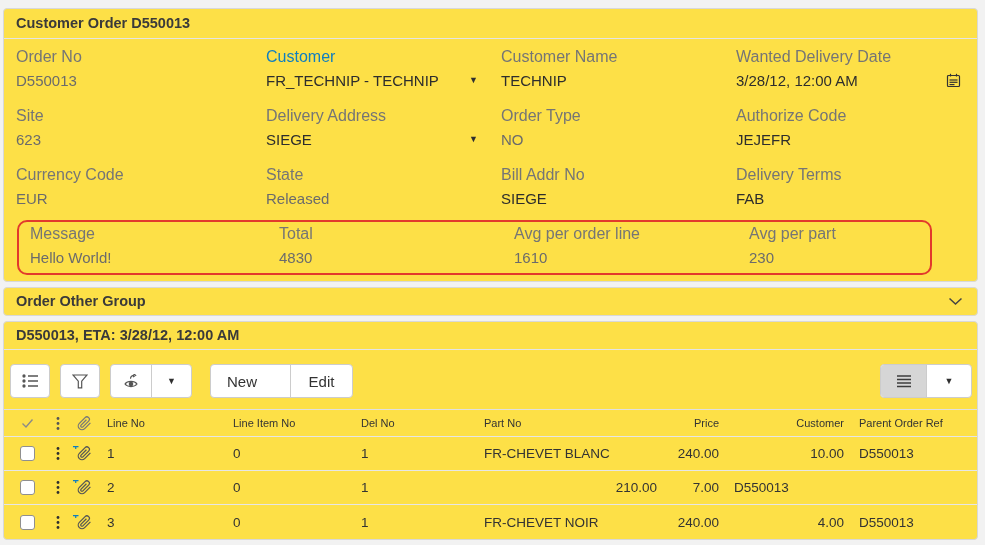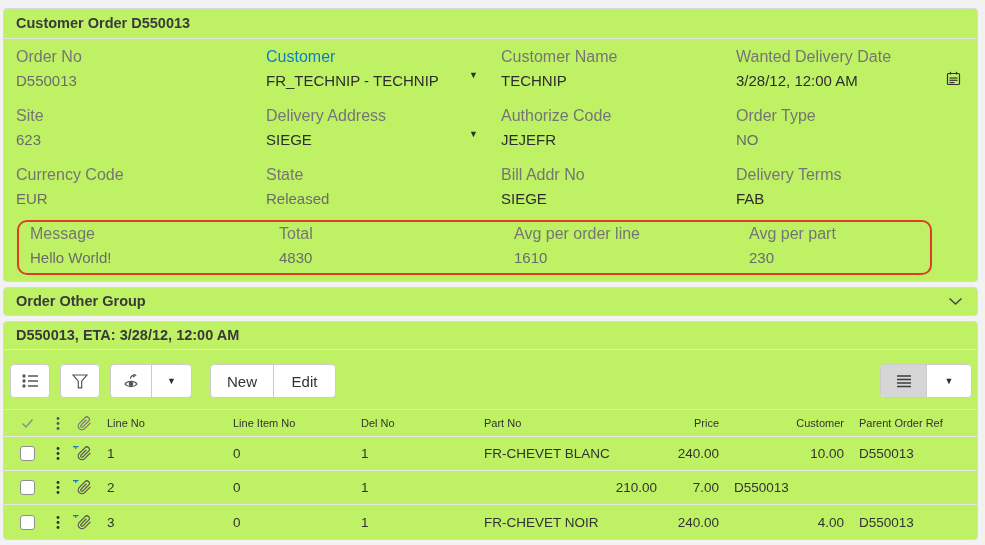--- a/index.html
+++ b/index.html
@@ -5,42 +5,42 @@
   * { box-sizing: border-box; margin: 0; padding: 0; }
   html,body { width: 985px; height: 545px; }
   body {
     background: #f2f2f2;
     font-family: "Liberation Sans", sans-serif;
     color: #333;
     overflow: hidden;
   }
   .page { padding: 8px 7px 0 3px; }
   .card {
-    background: #bef264;
+    background: #fde047;
     border: 1px solid #d8d8d8;
     border-radius: 4px;
     margin-bottom: 5px;
   }
   .card-header {
     display: flex; align-items: center; justify-content: space-between;
     padding: 7px 14px 7px 12px;
     font-size: 14.5px; font-weight: bold; color: #3a3a3a; line-height: 15px;
   }
   .card-header.slim { padding: 6px 14px 6px 12px; }
   .card-header.bordered { border-bottom: 1px solid #e4e4e4; }
 
   
   .form-grid { padding: 10px 16px 6px 12px; }
   .grid-row { display: grid; grid-template-columns: 250px 235px 235px 1fr; }
   .field { margin-bottom: 18px; }
   .field .lbl { display: block; font-size: 16px; line-height: 15px; color: #757575; margin-bottom: 7px; }
   .field .lbl.link { color: var(--accent_blue, #0f7ec0); cursor: pointer; }
   .field .val { font-size: 15px; line-height: 19px; color: #6b6b6b; white-space: nowrap; }
   .field .val.dark { color: #2d2d2d; }
-  .val-flex { display: flex; align-items: flex-start; justify-content: space-between; }
+  .val-flex { display: flex; align-items: center; justify-content: space-between; }
   .w-dd { width: 212px; }
   .caret { font-size: 9px; color: #2f2f2f; line-height: 1; cursor: pointer; }
 
   .hl-box {
     border: 2px solid var(--highlight_red, #e03a2f);
     border-radius: 10px;
     margin: -6px 29px 0 1px;
     padding: 4px 0 6px 11px;
     grid-template-columns: 249px 235px 235px 1fr;
     display: grid;
@@ -50,21 +50,21 @@
   
   .toolbar { display: flex; align-items: center; gap: 10px; padding: 14px 5px 11px 6px; }
   .btn {
     height: 34px; background: #fff; border: 1px solid #ccc; border-radius: 4px;
     display: flex; align-items: center; justify-content: center; cursor: pointer; overflow: hidden;
   }
   .icon-btn { width: 40px; }
   .seg { height: 100%; display: flex; align-items: center; justify-content: center; cursor: pointer; }
   .seg + .seg { border-left: 1px solid #ccc; }
   .split-sm .seg { width: 40px; }
-  .text-group { margin-left: 8px; }
+  .text-group { margin-left: 8px; gap: 17px; }
   .text-group .seg { width: 62px; font-size: 15px; color: #333; }
   .view-toggle { margin-left: auto; }
   .view-toggle .seg { width: 45px; }
   .view-toggle .seg.active { background: #d6d6d6; }
 
   
   .t-row {
     display: grid;
     grid-template-columns: 46px 16px 36px 127px 128px 123px 180px 62px 125px 1fr;
     align-items: center;
@@ -143,26 +143,26 @@
           <div class="val">623</div>
         </div>
         <div class="field">
           <span class="lbl">Delivery Address</span>
           <div class="val dark val-flex w-dd">
             <span>SIEGE</span>
             <span class="caret">▼</span>
           </div>
         </div>
         <div class="field">
+          <span class="lbl">Order Type</span>
+          <div class="val">NO</div>
+        </div>
+        <div class="field">
           <span class="lbl">Authorize Code</span>
           <div class="val dark">JEJEFR</div>
-        </div>
-        <div class="field">
-          <span class="lbl">Order Type</span>
-          <div class="val">NO</div>
         </div>
       </div>
 
       <div class="grid-row">
         <div class="field">
           <span class="lbl">Currency Code</span>
           <div class="val">EUR</div>
         </div>
         <div class="field">
           <span class="lbl">State</span>

